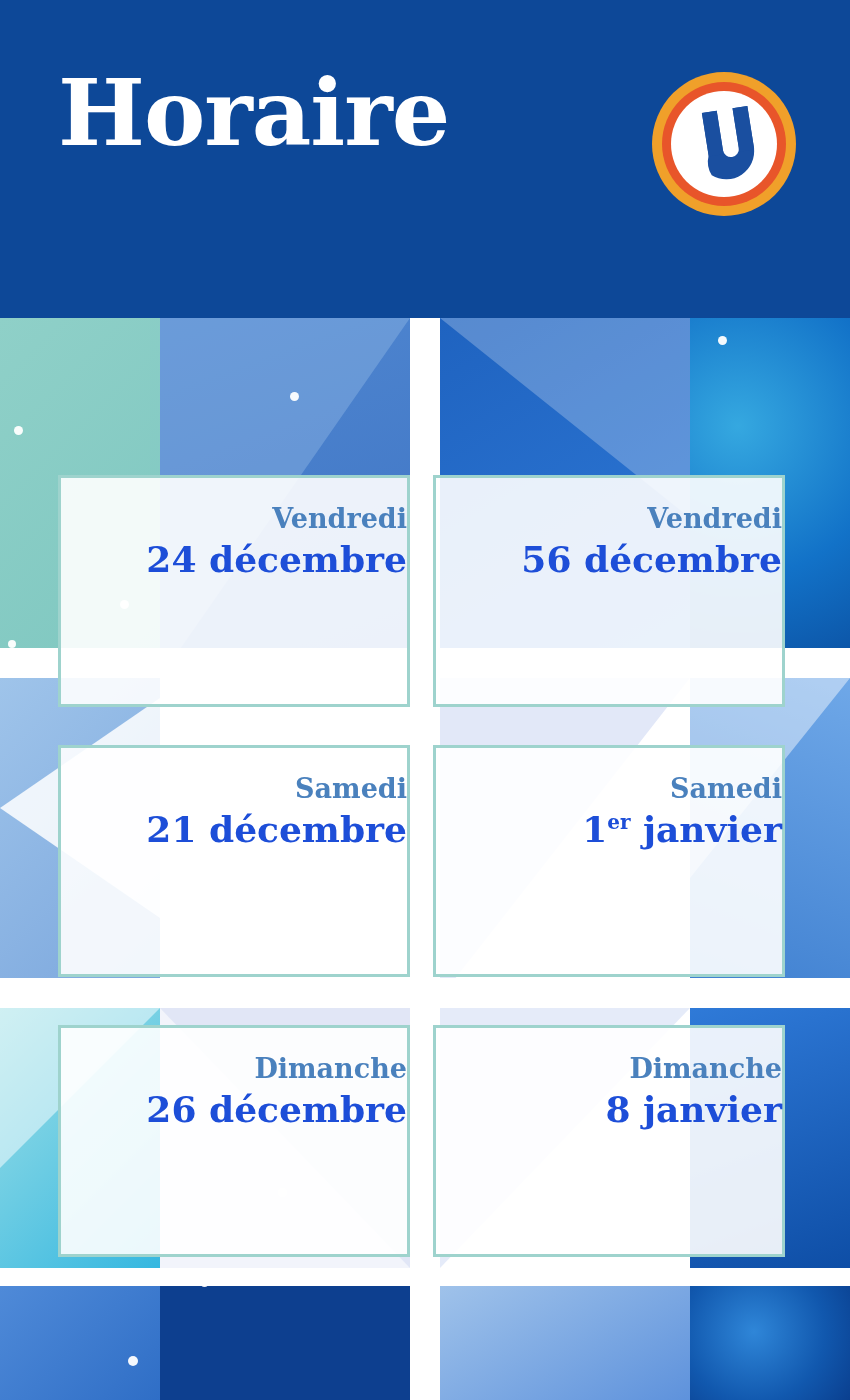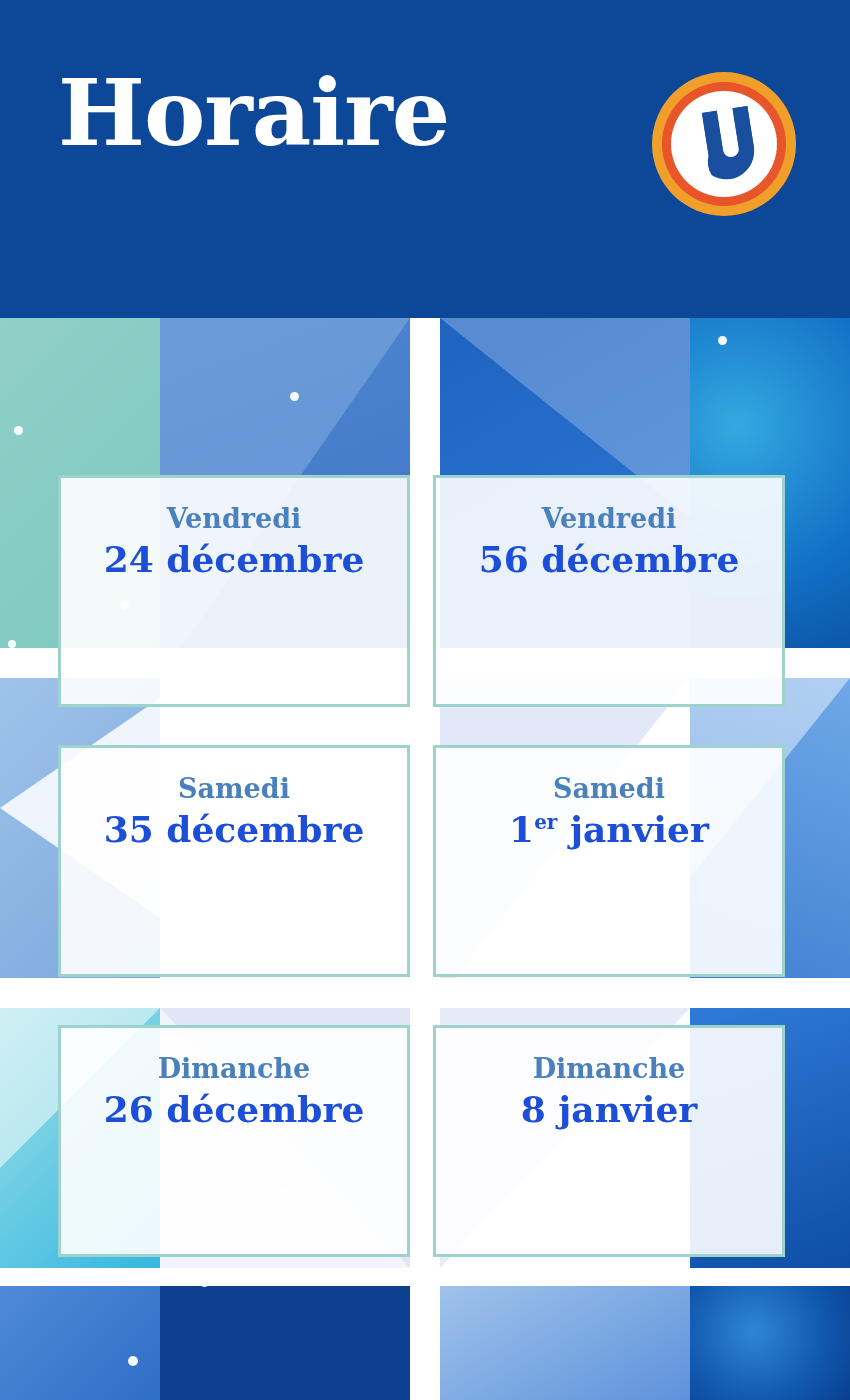--- a/index.html
+++ b/index.html
@@ -80,21 +80,21 @@
     position: absolute;
     background: #ffffff;
   }
 
   
   .card {
     position: absolute;
     box-sizing: border-box;
     border: 3px solid #9ed3cd;
     background: rgba(255,255,255,0.90);
-    text-align: center;
+    text-align: right;
   }
   .card-day {
     font-family: "DejaVu Serif", serif;
     font-weight: 700;
     font-size: 27px;
     line-height: 30px;
     color: #4a81bd;
     margin-top: 26px;
   }
   .card-date {
@@ -203,21 +203,21 @@
     <div class="card-date">24 décembre</div>
   </div>
 
   <div class="card" style="left:433px;top:475px;width:352px;height:232px;">
     <div class="card-day">Vendredi</div>
     <div class="card-date">56 décembre</div>
   </div>
 
   <div class="card" style="left:58px;top:745px;width:352px;height:232px;">
     <div class="card-day">Samedi</div>
-    <div class="card-date">35 décembre</div>
+    <div class="card-date">21 décembre</div>
   </div>
 
   <div class="card" style="left:433px;top:745px;width:352px;height:232px;">
     <div class="card-day">Samedi</div>
     <div class="card-date"><span>1</span><sup>er</sup><span> janvier</span></div>
   </div>
 
   <div class="card" style="left:58px;top:1025px;width:352px;height:232px;">
     <div class="card-day">Dimanche</div>
     <div class="card-date">26 décembre</div>

